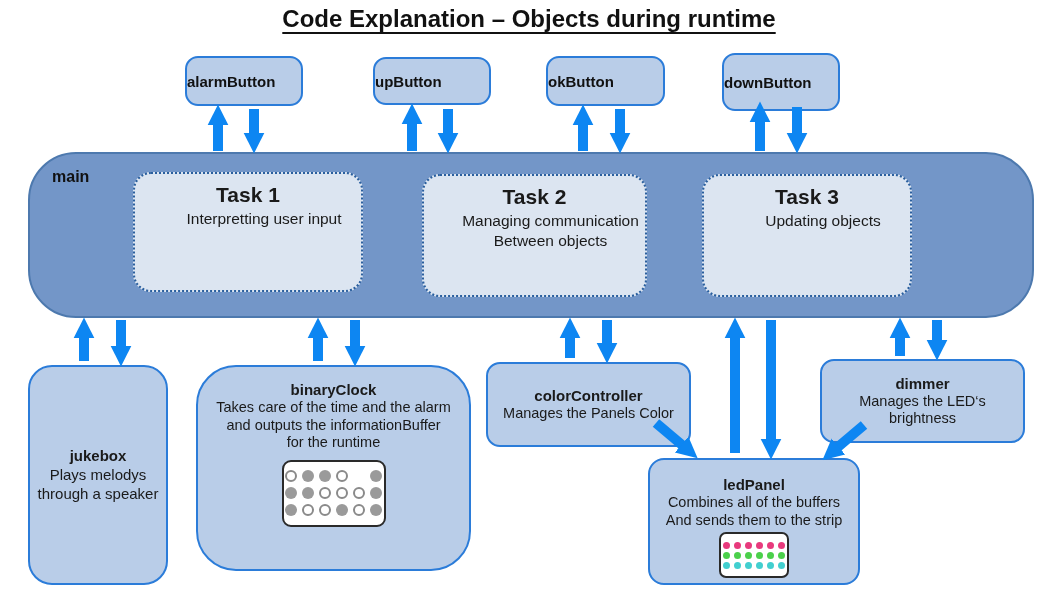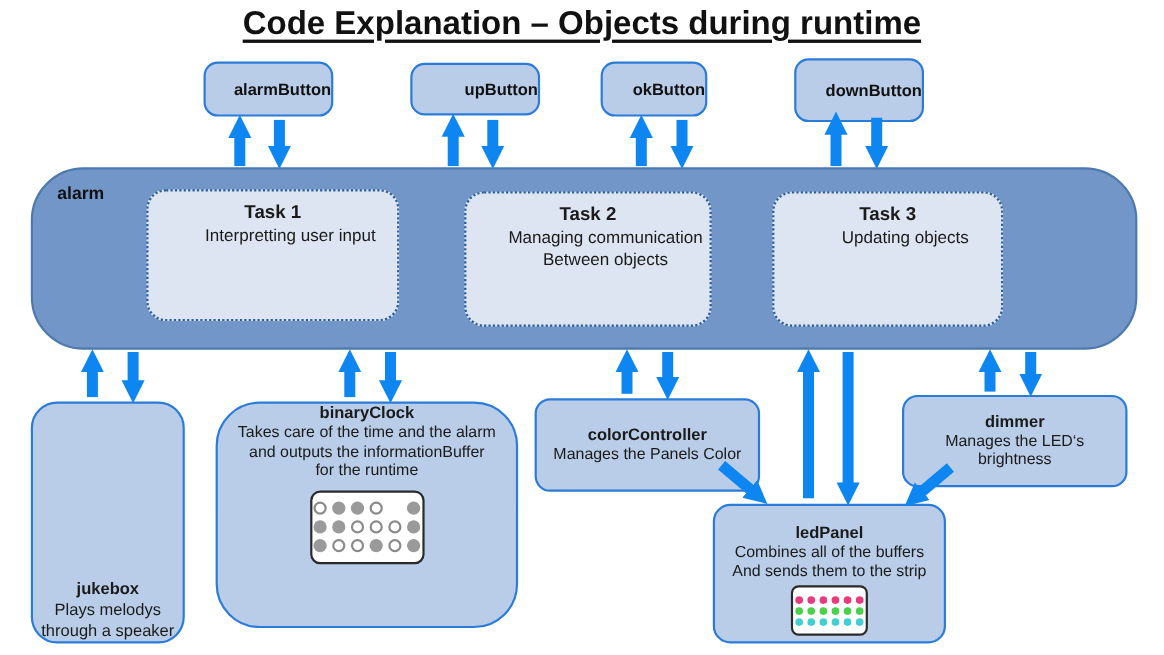--- a/index.html
+++ b/index.html
@@ -1,45 +1,45 @@
 <!DOCTYPE html>
 <html><head>
 <meta charset="utf-8">
 <style>
   html,body{margin:0;padding:0;background:#fff;font-family:"Liberation Sans",sans-serif;}
   #stage{position:relative;width:1058px;height:595px;background:#fff;overflow:hidden;}
 
   .title{position:absolute;top:5px;left:0;width:100%;text-align:center;
-         font-size:30px;font-weight:bold;color:#111;
+         font-size:24px;font-weight:bold;color:#111;
          text-decoration:underline;text-underline-offset:5px;}
 
   
-  .btn-node{position:absolute;display:flex;align-items:center;justify-content:flex-end;
+  .btn-node{position:absolute;display:flex;align-items:center;justify-content:flex-start;
             background:#b9cde8;border:2.5px solid #2b7cd9;border-radius:13px;
             font-weight:bold;font-size:15px;color:#111;box-sizing:border-box;}
 
   
   .main-box{position:absolute;left:28px;top:152px;width:1006px;height:166px;
             background:#7396c8;border:2px solid #4d79ae;border-radius:48px;box-sizing:border-box;}
   .main-label{position:absolute;left:22px;top:14px;font-weight:bold;font-size:16px;color:#111;}
   .task-box{position:absolute;background:#dce5f1;border:2px dotted #2a5f9e;border-radius:18px;
             box-sizing:border-box;text-align:center;padding-top:9px;color:#1a1a1a;}
-  .task-title{font-weight:bold;font-size:17px;margin-bottom:2px;}
+  .task-title{font-weight:bold;font-size:21px;margin-bottom:2px;}
   .task-line{font-size:15.5px;line-height:20px;margin-left:32px;}
 
   
   .obj-node{position:absolute;background:#b9cde8;border:2.5px solid #2b7cd9;
             box-sizing:border-box;display:flex;flex-direction:column;align-items:center;
             text-align:center;color:#1a1a1a;}
   .obj-title{font-weight:bold;font-size:15px;line-height:18px;}
   .obj-line{font-size:14.5px;line-height:17.5px;}
 
-  #jukebox{left:28px;top:365px;width:140px;height:220px;border-radius:24px;justify-content:flex-end;}
+  #jukebox{left:28px;top:365px;width:140px;height:220px;border-radius:24px;justify-content:center;}
   #jukebox .obj-line{font-size:15px;line-height:19px;}
-  #binaryClock{left:196px;top:365px;width:275px;height:206px;border-radius:40px;justify-content:flex-start;padding-bottom:28px;}
+  #binaryClock{left:196px;top:365px;width:275px;height:206px;border-radius:40px;justify-content:center;padding-bottom:28px;}
   #colorController{left:486px;top:362px;width:205px;height:85px;border-radius:14px;justify-content:center;}
   #dimmer{left:820px;top:359px;width:205px;height:84px;border-radius:14px;justify-content:center;}
   #ledPanel{left:648px;top:458px;width:212px;height:127px;border-radius:16px;justify-content:flex-end;padding-bottom:5px;}
 
   
   .led-grid{background:#fff;border:2px solid #2a2a2a;display:flex;flex-direction:column;
             justify-content:center;align-items:center;}
   .clock-grid{border-radius:9px;width:100px;height:63px;margin-top:8px;gap:5px;}
   .panel-grid{border-radius:7px;width:66px;height:42px;margin-top:3px;gap:3px;}
   .led-row{display:flex;gap:5px;}
@@ -56,29 +56,29 @@
 <div id="stage">
 
   <div class="title">Code Explanation – Objects during runtime</div>
 
   <div class="btn-node" style="left:185px;top:56px;width:118px;height:50px;">
     <span>alarmButton</span>
   </div>
   <div class="btn-node" style="left:373px;top:57px;width:118px;height:48px;">
     <span>upButton</span>
   </div>
-  <div class="btn-node" style="left:546px;top:56px;width:97px;height:50px;">
+  <div class="btn-node" style="left:546px;top:56px;width:119px;height:50px;">
     <span>okButton</span>
   </div>
   <div class="btn-node" style="left:722px;top:53px;width:118px;height:58px;">
     <span>downButton</span>
   </div>
 
   <div class="main-box">
-    <div class="main-label">alarm</div>
+    <div class="main-label">main</div>
 
     <div class="task-box" style="left:103px;top:18px;width:230px;height:120px;">
       <div class="task-title">Task 1</div>
       <div class="task-line">Interpretting user input</div>
     </div>
 
     <div class="task-box" style="left:392px;top:20px;width:225px;height:123px;">
       <div class="task-title">Task 2</div>
       <div class="task-line">Managing communication</div>
       <div class="task-line">Between objects</div>

